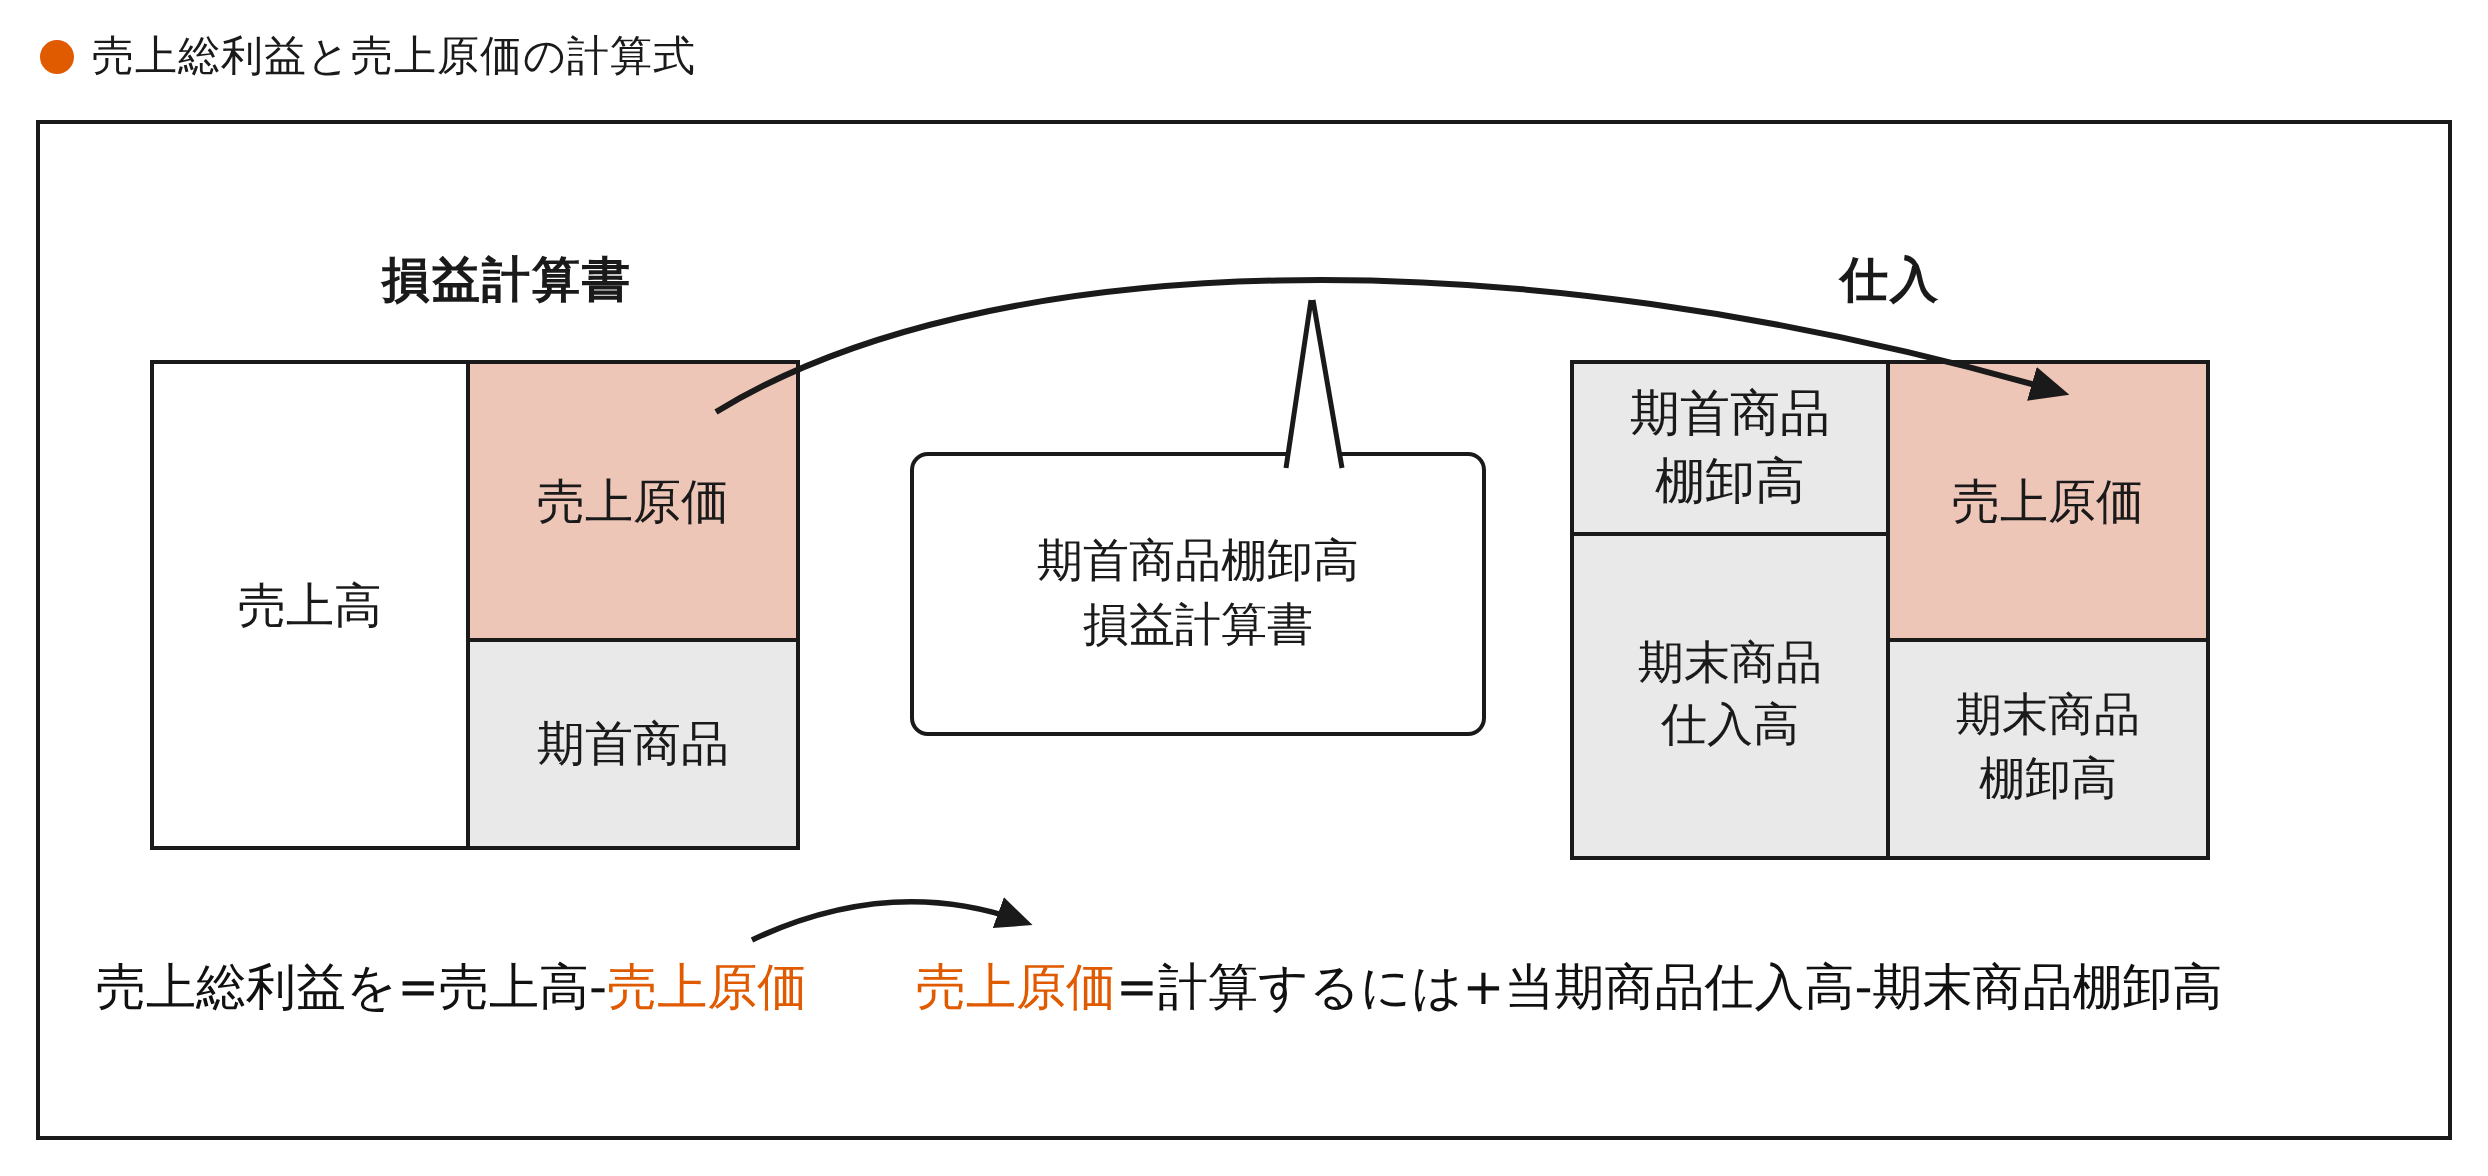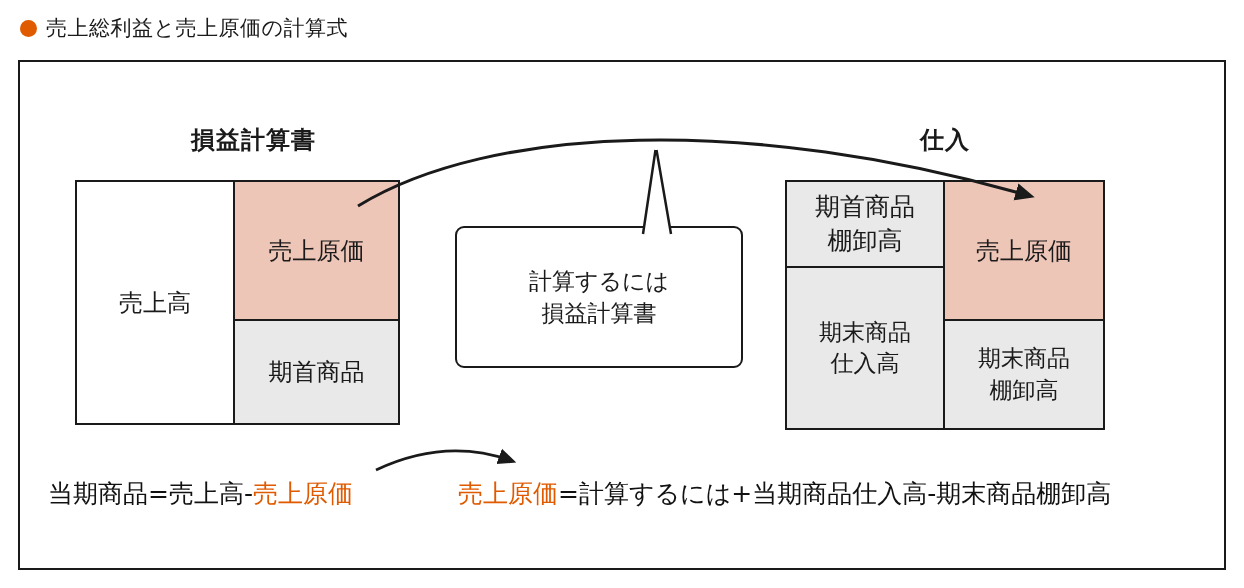--- a/index.html
+++ b/index.html
@@ -89,25 +89,25 @@
 仕入高</div>
     </div>
     <div class="pu-right">
       <div class="pu-cogs">売上原価</div>
       <div class="pu-end">期末商品
 棚卸高</div>
     </div>
   </div>
 
   <div class="bubble">
-    <div>計算するには</div>
+    <div>期首商品棚卸高</div>
     <div>損益計算書</div>
   </div>
 
-  <div class="formula formula-left"><span>当期商品=売上高-</span><span class="orange">売上原価</span></div>
+  <div class="formula formula-left"><span>売上総利益を=売上高-</span><span class="orange">売上原価</span></div>
   <div class="formula formula-right"><span class="orange">売上原価</span><span>=計算するには+当期商品仕入高-期末商品棚卸高</span></div>
 
   <svg class="overlay" viewBox="0 0 1244 588" xmlns="http://www.w3.org/2000/svg">
     <defs>
       <marker id="ah" viewBox="0 0 10 10" refX="7.5" refY="5" markerWidth="6.5" markerHeight="6.5" orient="auto-start-reverse">
         <path d="M0 0.5 L10 5 L0 9.5 Z" class="headfill"></path>
       </marker>
     </defs>
 
     <path class="stroke" stroke-width="3" d="M 358 206 C 490 125 750 115 1030 196" marker-end="url(#ah)"></path>

